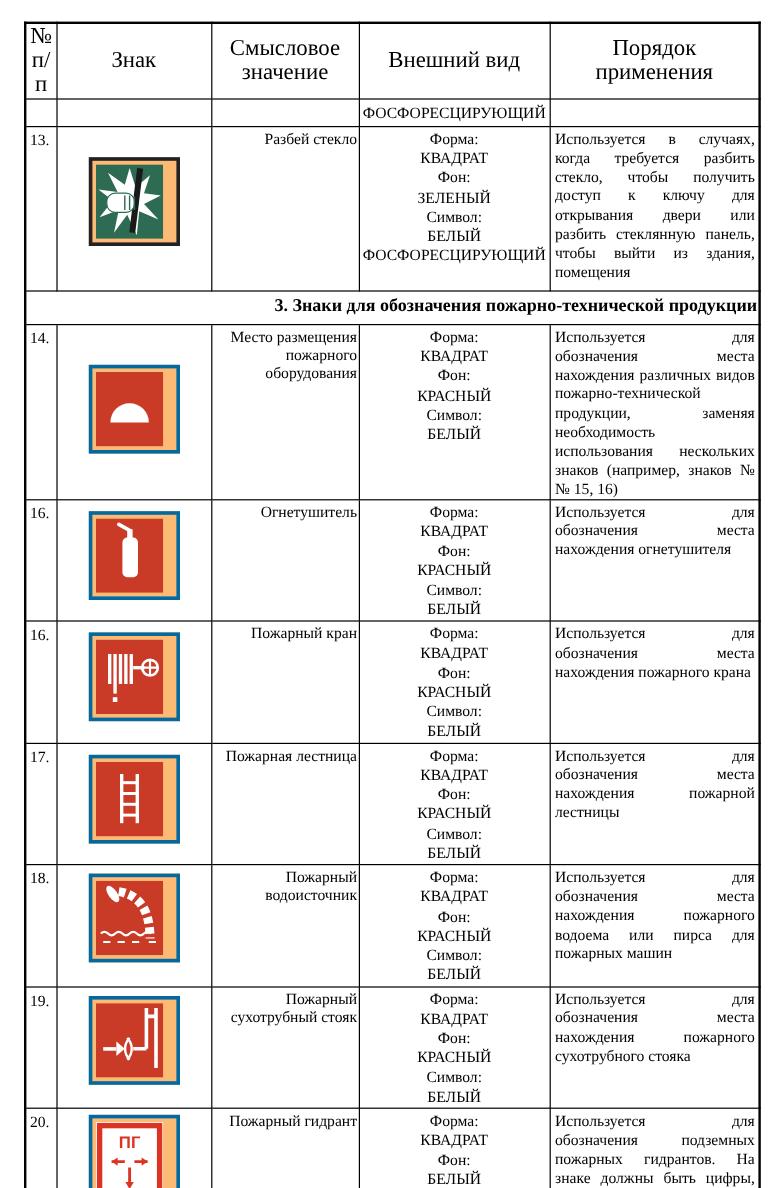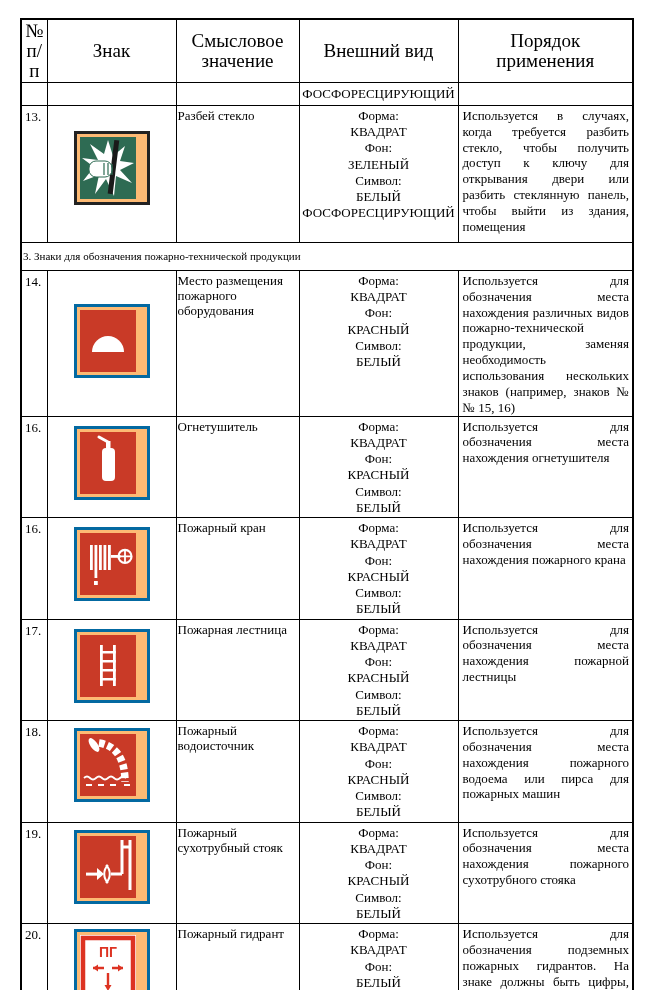--- a/index.html
+++ b/index.html
@@ -3,24 +3,24 @@
 <meta charset="utf-8">
 <style>
   html,body{margin:0;padding:0;background:#ffffff;}
   body{width:648px;height:990px;font-family:"Liberation Serif",serif;color:#000;}
   .page{padding:18px 0 0 20px;}
   table.doc{border-collapse:collapse;table-layout:fixed;width:612px;border:2px solid #000;}
   td{border:1px solid #000;vertical-align:top;font-size:13px;line-height:1.18;overflow:hidden;}
   tr.hdr td{vertical-align:middle;text-align:center;font-size:19px;height:30px;line-height:1.05;}
   tr.cont td{height:20px;text-align:center;font-size:13px;vertical-align:middle;white-space:nowrap;}
   td.num{text-align:left;padding:3px 1px 0 3px;}
-  td.meaning{text-align:left;padding-top:2px;font-family:Liberation Serif, serif;}
+  td.meaning{text-align:right;padding-top:2px;font-family:Liberation Serif, serif;}
   td.appearance{text-align:center;white-space:pre-line;padding-top:2px;line-height:1.25;}
   td.usage{text-align:justify;padding:2px 3px 0 4px;line-height:1.22;}
-  tr.section td{text-align:left;font-weight:normal;font-size:11px;vertical-align:middle;}
+  tr.section td{text-align:right;font-weight:bold;font-size:15px;vertical-align:middle;}
   .signbox{width:64px;background:#fdba74;border:3px solid #0369a1;padding:3px;margin:0 auto;}
   .signbox svg{display:block;}
   .mt24{margin-top:24px;} .mt32{margin-top:32px;} .mt8{margin-top:8px;} .mt6{margin-top:6px;} .mt4{margin-top:4px;}
 </style>
 </head>
 <body>
 
 <div class="page">
 <table class="doc">
   <colgroup>

